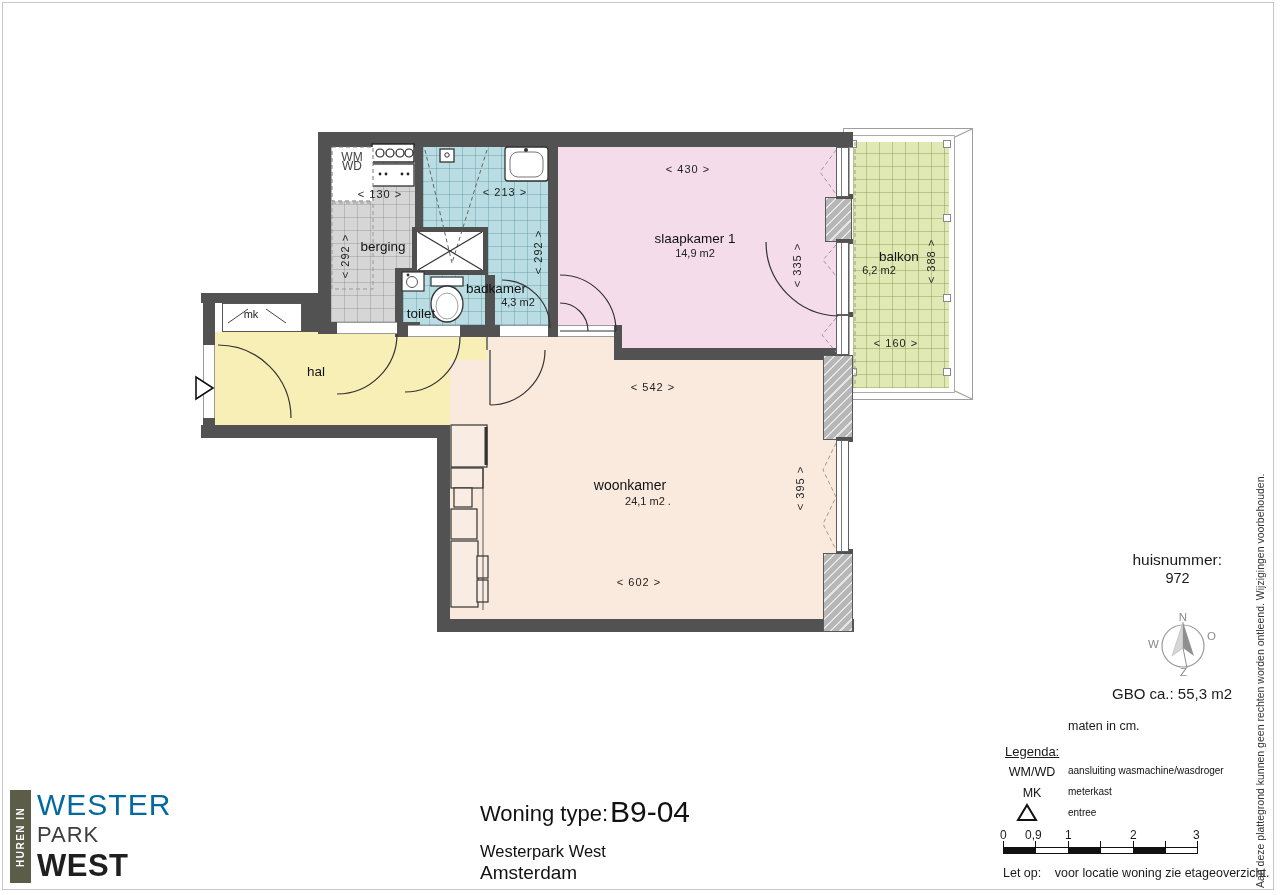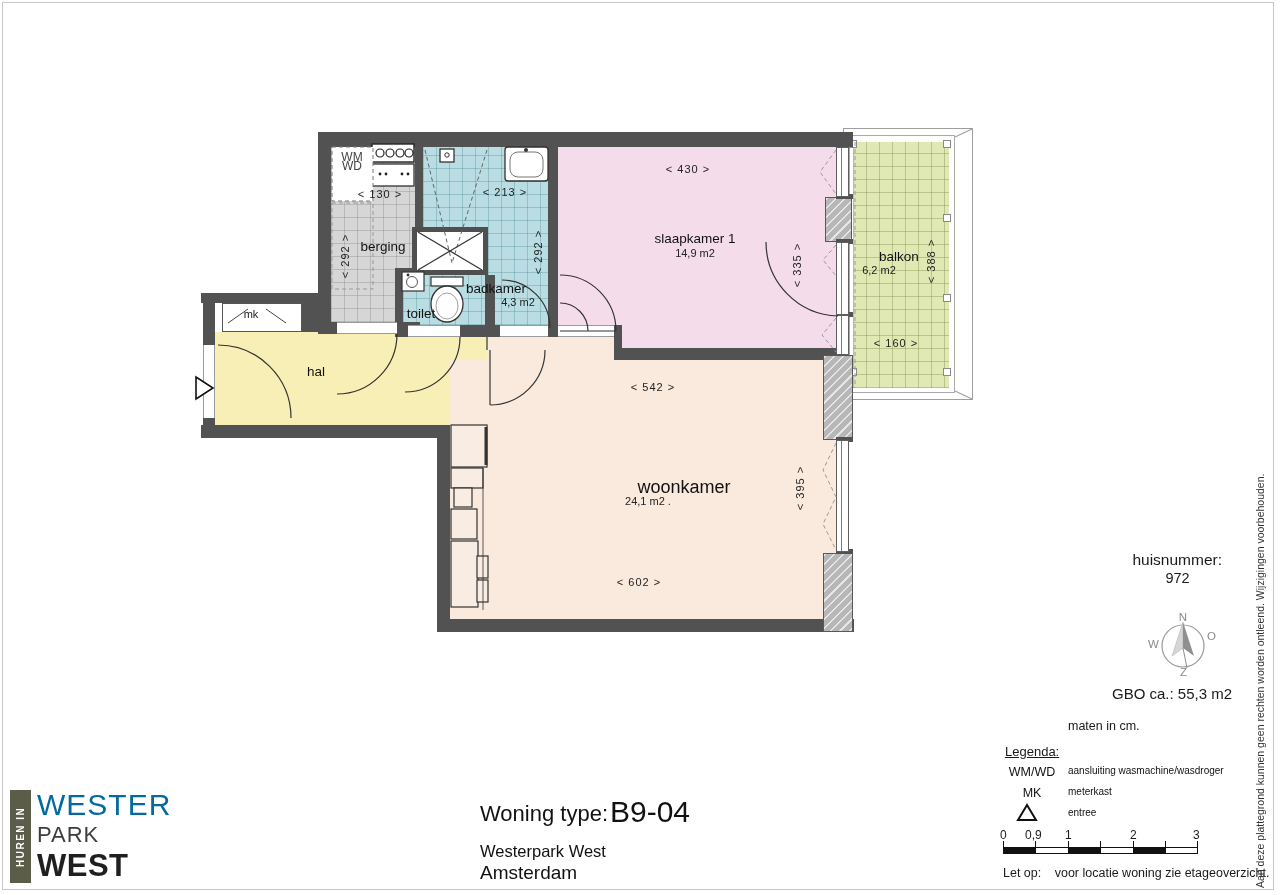--- a/index.html
+++ b/index.html
@@ -221,21 +221,21 @@
     </g>
   </svg>
 
   <div class="lbl room-name ctr" style="left:343px;top:239px;width:80px;">berging</div>
   <div class="lbl room-name ctr" style="left:456px;top:281px;width:80px;">badkamer</div>
   <div class="lbl area ctr" style="left:478px;top:296px;width:80px;">4,3 m2</div>
   <div class="lbl room-name ctr" style="left:391px;top:306px;width:60px;">toilet</div>
   <div class="lbl room-name ctr" style="left:286px;top:364px;width:60px;">hal</div>
   <div class="lbl room-name ctr" style="left:645px;top:231px;width:100px;">slaapkamer 1</div>
   <div class="lbl area ctr" style="left:645px;top:247px;width:100px;">14,9 m2</div>
-  <div class="lbl room-name ctr" style="left:634px;top:477px;width:100px;font-size:18px;">woonkamer</div>
+  <div class="lbl room-name ctr" style="left:580px;top:477px;width:100px;font-size:14px;">woonkamer</div>
   <div class="lbl area ctr" style="left:598px;top:495px;width:100px;">24,1 m2 .</div>
   <div class="lbl room-name ctr" style="left:869px;top:249px;width:60px;">balkon</div>
   <div class="lbl area ctr" style="left:849px;top:264px;width:60px;font-size:11px;">6,2 m2</div>
   <div class="lbl ctr" style="left:231px;top:308px;width:40px;font-size:11px;">mk</div>
   <div class="lbl ctr" style="left:338px;top:153px;width:28px;font-size:12px;line-height:9px;color:#444;">
     <span>WM</span><br>
     <span>WD</span>
   </div>
 
   <div class="lbl dim" style="left:352px;top:188px;">&lt; 130 &gt;</div>

